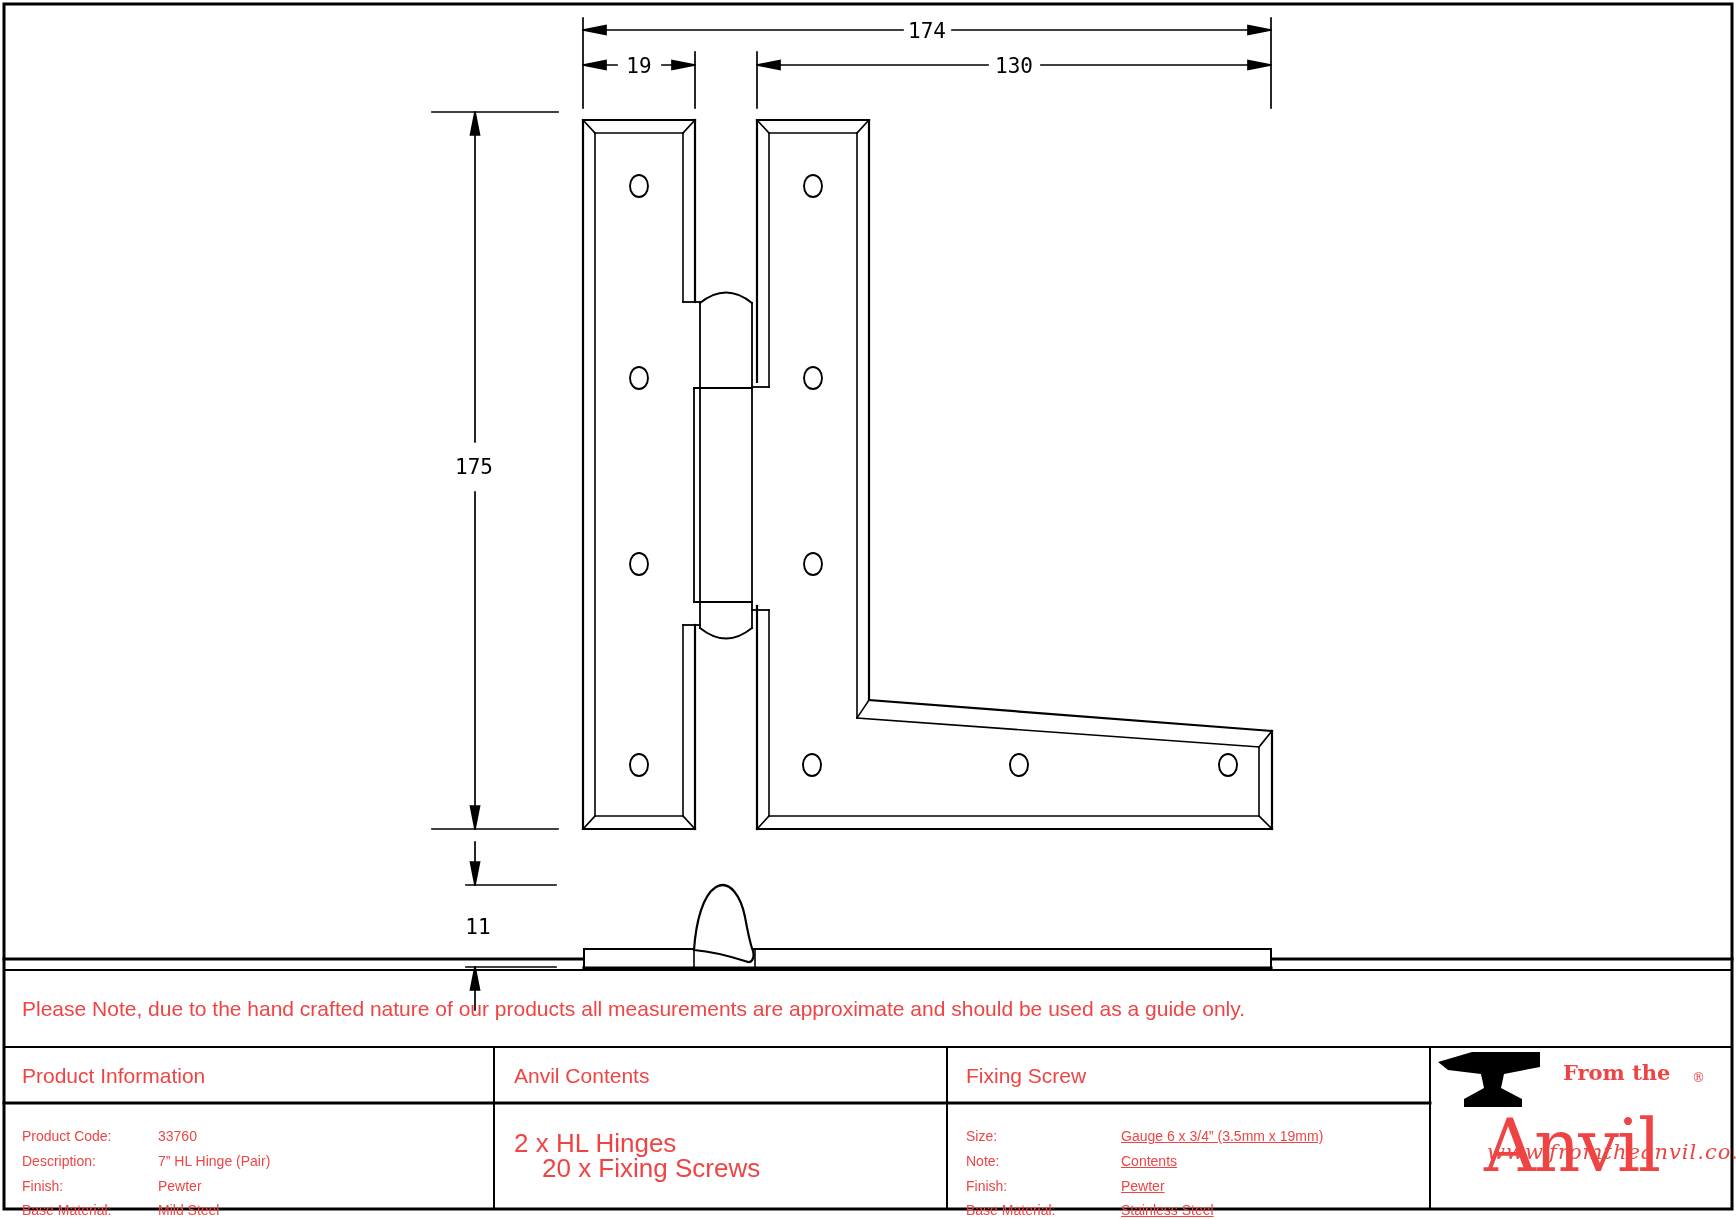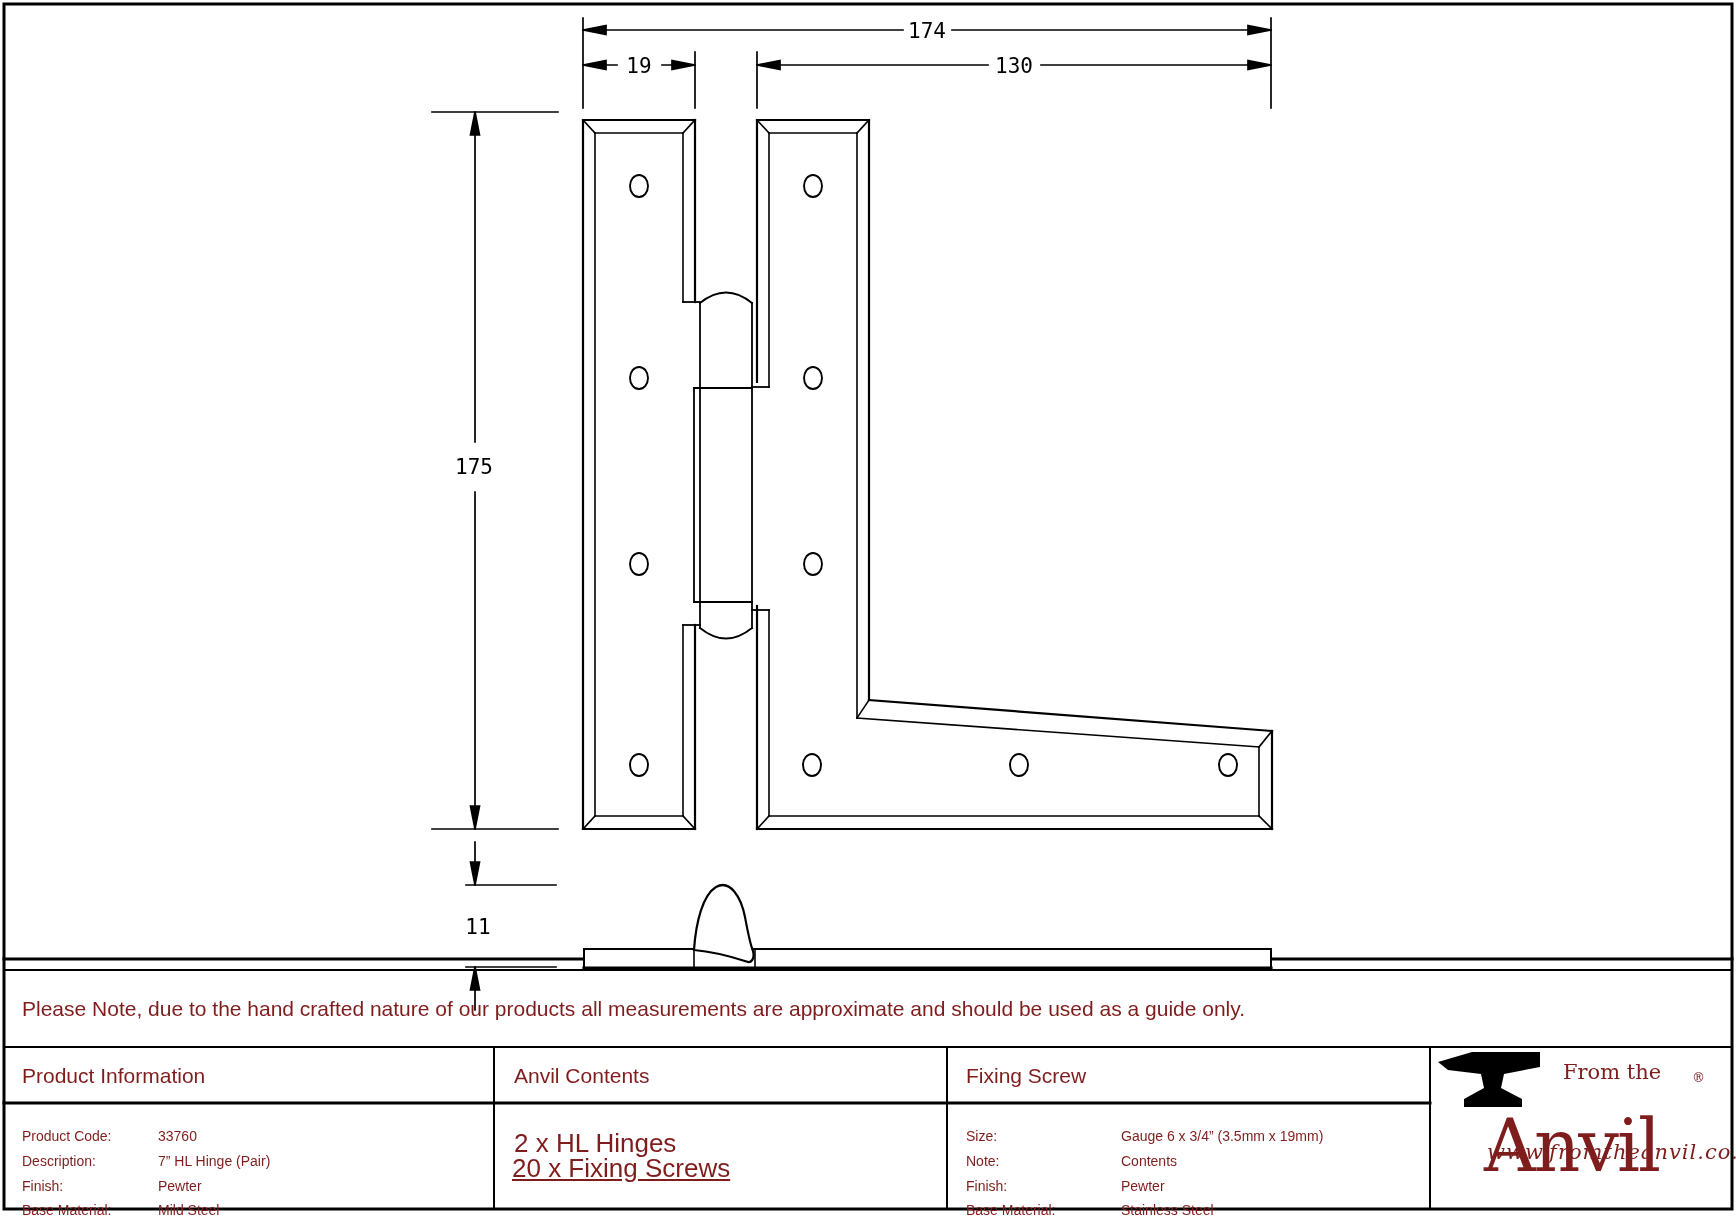--- a/index.html
+++ b/index.html
@@ -1,25 +1,25 @@
 <!DOCTYPE html>
 <html><head>
 <meta charset="utf-8">
 <style>
   html,body{margin:0;padding:0;background:#ffffff;}
   .page{position:relative;width:1736px;height:1220px;background:#ffffff;overflow:hidden;
-        font-family:"Liberation Sans",sans-serif;color:#7f1d1d;}
+        font-family:"Liberation Sans",sans-serif;color:#ef4444;}
   .page svg{position:absolute;left:0;top:0;}
   .txt{position:absolute;white-space:nowrap;}
   .note-text{font-size:21px;}
   .hdr{font-size:21px;}
   .cell{font-size:26px;}
   .kv{position:absolute;white-space:nowrap;font-size:14px;}
   .kv .val{position:absolute;left:136px;top:0;}
-  .kv3 .val{position:absolute;left:155px;top:0;}
+  .kv3 .val{position:absolute;left:155px;top:0;text-decoration:underline;}
   .brand-name{font-family:"DejaVu Serif",serif;font-size:72px;letter-spacing:-2px;line-height:1;margin-top:36px;}
   .brand-tag{font-family:"DejaVu Serif",serif;font-size:21px;}
   .brand-reg{font-family:"DejaVu Serif",serif;font-size:13px;}
   .brand-web{font-family:"DejaVu Serif",serif;font-style:italic;font-size:21px;letter-spacing:1px;}
 </style>
 </head>
 <body>
 
 <div class="page">
 
@@ -190,37 +190,37 @@
   <div class="kv" style="left:22px;top:1178px;">
     <span>Finish:</span>
     <span class="val">Pewter</span>
   </div>
   <div class="kv" style="left:22px;top:1202px;">
     <span>Base Material:</span>
     <span class="val">Mild Steel</span>
   </div>
 
   <div class="txt cell" style="left:514px;top:1128px;">2 x HL Hinges</div>
-  <div class="txt cell" style="left:512px;top:1153px;text-decoration:underline;">20 x Fixing Screws</div>
+  <div class="txt cell" style="left:542px;top:1153px;">20 x Fixing Screws</div>
 
   <div class="kv kv3" style="left:966px;top:1128px;">
     <span>Size:</span>
     <span class="val">Gauge 6 x 3/4” (3.5mm x 19mm)</span>
   </div>
   <div class="kv kv3" style="left:966px;top:1153px;">
     <span>Note:</span>
     <span class="val">Contents</span>
   </div>
   <div class="kv kv3" style="left:966px;top:1178px;">
     <span>Finish:</span>
     <span class="val">Pewter</span>
   </div>
   <div class="kv kv3" style="left:966px;top:1202px;">
     <span>Base Material:</span>
     <span class="val">Stainless Steel</span>
   </div>
 
-  <div class="txt brand-tag" style="left:1563px;top:1060px;">From the</div>
+  <div class="txt brand-tag" style="left:1563px;top:1060px;font-weight:bold;">From the</div>
   <div class="txt brand-name" style="left:1484px;top:1074px;">Anvil</div>
   <div class="txt brand-reg" style="left:1692px;top:1070px;">®</div>
   <div class="txt brand-web" style="left:1487px;top:1140px;">www.fromtheanvil.co.uk</div>
 
 </div>
 
 </body></html>

